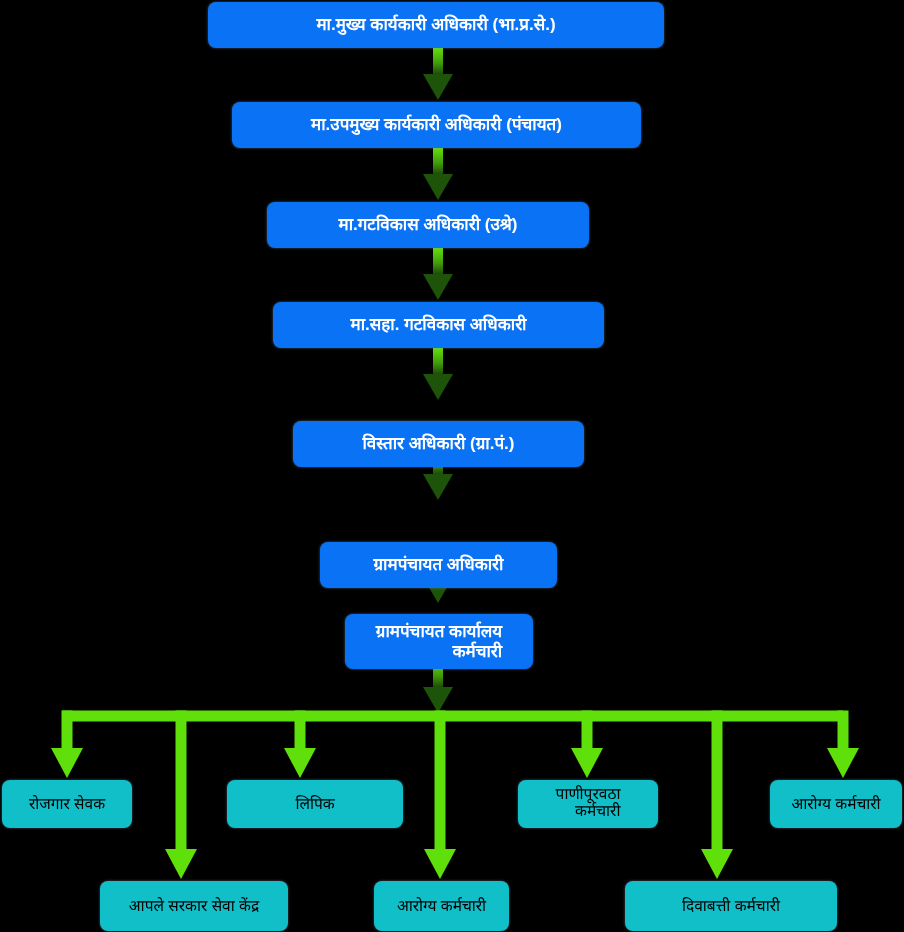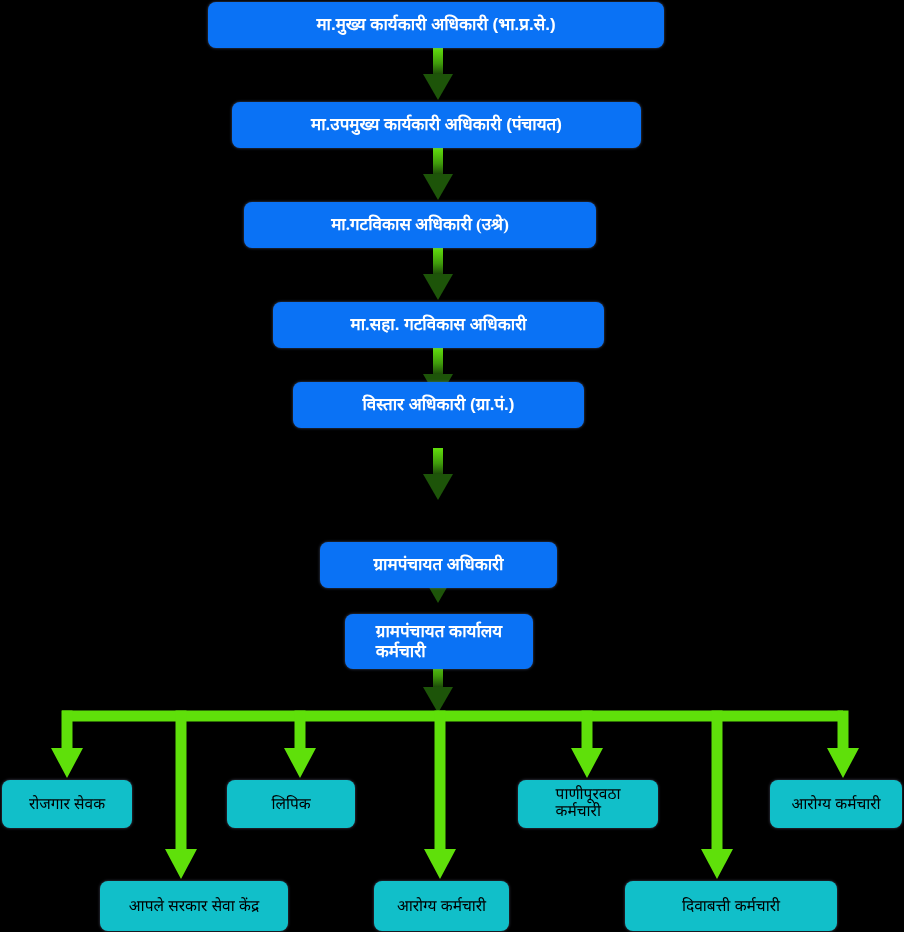--- a/index.html
+++ b/index.html
@@ -22,21 +22,21 @@
     width: 904px;
     height: 932px;
     pointer-events: none;
   }
   .node {
     position: absolute;
     box-sizing: border-box;
     display: flex;
     align-items: center;
     justify-content: center;
-    text-align: left;
+    text-align: right;
     border-radius: 8px;
     line-height: 1.12;
     z-index: 3;
   }
   .node-blue {
     background: #0a72f5;
     color: #ffffff;
     font-weight: bold;
     font-size: 17px;
     box-shadow: 0 0 3px rgba(120,140,190,0.55);
@@ -132,45 +132,45 @@
       </g>
   </svg>
 
   <div id="chain-nodes">
       <div class="node node-blue" style="left: 208px; top: 2px; width: 456px; height: 46px;">
         <span>मा.मुख्य कार्यकारी अधिकारी (भा.प्र.से.)</span>
       </div>
       <div class="node node-blue" style="left: 232px; top: 102px; width: 409px; height: 46px;">
         <span>मा.उपमुख्य कार्यकारी अधिकारी (पंचायत)</span>
       </div>
-      <div class="node node-blue" style="left: 244px; top: 202px; width: 352px; height: 46px; font-family: Liberation Serif, serif;">
+      <div class="node node-blue" style="left: 267px; top: 202px; width: 322px; height: 46px;">
         <span>मा.गटविकास अधिकारी (उश्रे)</span>
       </div>
       <div class="node node-blue" style="left: 273px; top: 302px; width: 331px; height: 46px;">
         <span>मा.सहा. गटविकास अधिकारी</span>
       </div>
-      <div class="node node-blue" style="left: 293px; top: 382px; width: 291px; height: 46px;">
+      <div class="node node-blue" style="left: 293px; top: 421px; width: 291px; height: 46px;">
         <span>विस्तार अधिकारी (ग्रा.पं.)</span>
       </div>
       <div class="node node-blue" style="left: 320px; top: 502px; width: 237px; height: 46px; margin-top: 40px;">
         <span>ग्रामपंचायत अधिकारी</span>
       </div>
       <div class="node node-blue" style="left: 345px; top: 605px; width: 188px; height: 55px; margin-top: 9px;">
         <span>ग्रामपंचायत कार्यालय
 कर्मचारी</span>
       </div>
     </div>
   <div id="leaf-nodes">
       <div class="node node-teal" style="left: 2px; top: 780px; width: 130px; height: 48px;">
         <span>रोजगार सेवक</span>
       </div>
       <div class="node node-teal" style="left: 100px; top: 881px; width: 188px; height: 50px;">
         <span>आपले सरकार सेवा केंद्र</span>
       </div>
-      <div class="node node-teal" style="left: 227px; top: 780px; width: 128px; height: 48px;">
+      <div class="node node-teal" style="left: 227px; top: 780px; width: 176px; height: 48px;">
         <span>लिपिक</span>
       </div>
       <div class="node node-teal" style="left: 374px; top: 881px; width: 135px; height: 50px;">
         <span>आरोग्य कर्मचारी</span>
       </div>
       <div class="node node-teal" style="left: 518px; top: 780px; width: 140px; height: 48px; font-family: Liberation Mono, monospace;">
         <span>पाणीपूरवठा
 कर्मचारी</span>
       </div>
       <div class="node node-teal" style="left: 625px; top: 881px; width: 212px; height: 50px;">

